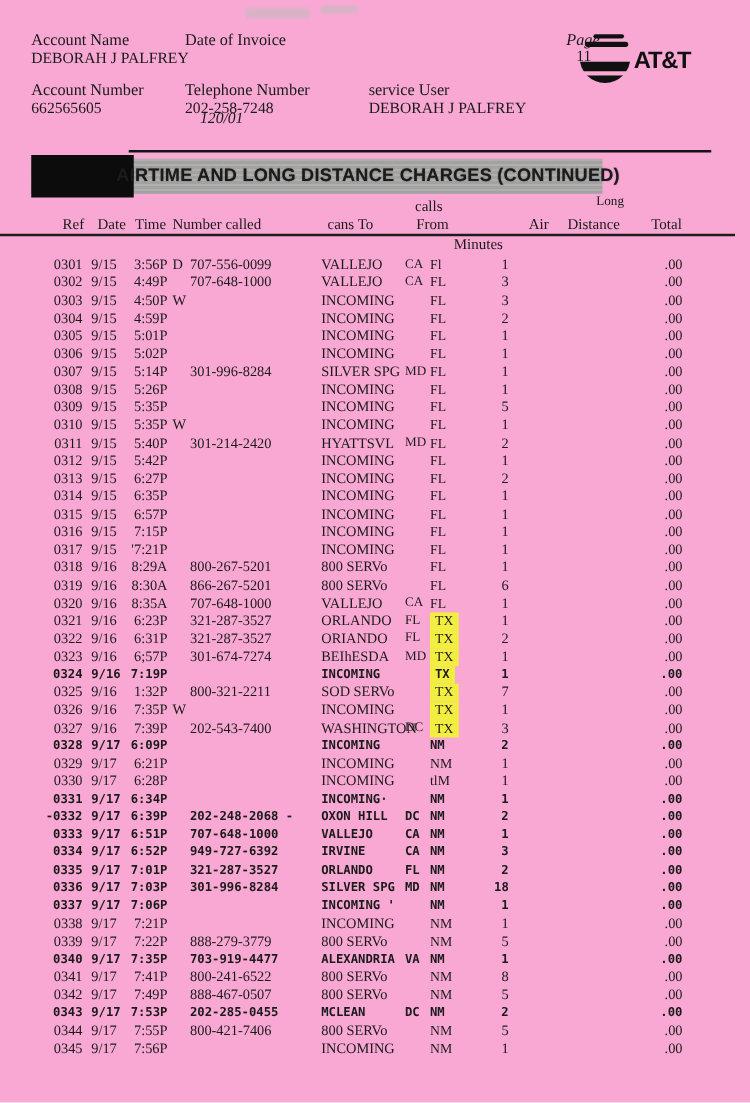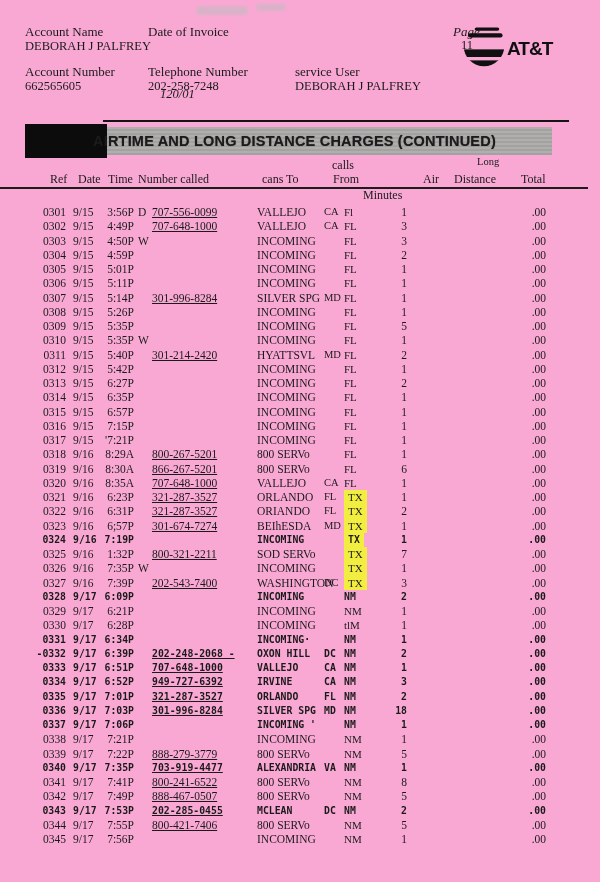--- a/index.html
+++ b/index.html
@@ -15,42 +15,42 @@
   
   .logo-globe{position:absolute;left:462px;top:24px;width:44px;height:44px;}
   .logo-word{
     position:absolute;left:507px;top:38px;
     font-family:"Liberation Sans",sans-serif;font-weight:800;font-size:19px;
     letter-spacing:-1px;color:#101010;
   }
   
   .rule-above-bar{position:absolute;left:103px;top:120px;width:466px;height:2px;background:#141414;}
   .section-bar{
-    position:absolute;left:25px;top:127px;width:527px;height:28px;
+    position:absolute;left:25px;top:127px;width:457px;height:28px;
     background:repeating-linear-gradient(0deg,#a2a2a2 0 2px,#b0afac 2px 4px);
   }
   .redaction{position:absolute;left:0px;top:-3px;width:82px;height:34px;background:#0c0c0c;}
   .section-title{
     position:absolute;left:68px;top:6px;white-space:nowrap;
     font-family:"Liberation Sans",sans-serif;font-weight:700;font-size:14.5px;
     letter-spacing:.2px;color:#1b1b1b;text-shadow:0 0 1px rgba(20,20,20,.55);
   }
   
   .th{position:absolute;font-size:12px;white-space:nowrap;}
   .header-rule{position:absolute;left:0;top:187px;width:588px;height:2px;background:#1c1c1c;}
   
   .rows{position:absolute;left:0;top:205px;width:600px;}
   .row{position:relative;height:14.25px;line-height:14.25px;font-size:11.5px;}
   .row span{position:absolute;white-space:nowrap;}
   .row.mono span{font-family:"DejaVu Sans Mono",monospace;font-size:9.8px;font-weight:700;}
   .c-ref{left:24px;width:42px;text-align:right;}
   .c-date{left:73px;}
   .c-time{left:92px;width:42px;text-align:right;}
   .c-flag{left:138px;}
-  .c-number{left:152px;text-decoration:underline;}
+  .c-number{left:152px;}
   .c-city{left:257px;}
   .c-state{left:324px;font-size:10.5px;}
   .c-from{left:344px;font-size:11px;}
   .c-from.hl{background:#f2ee41;padding:0 4px;}
   .c-minutes{left:350px;width:57px;text-align:right;}
   .c-total{left:480px;width:66px;text-align:right;}
 </style>
 </head>
 <body>
 
@@ -163,21 +163,21 @@
         <span class="c-date">9/15</span>
         <span class="c-time">5:01P</span>
         <span class="c-city">INCOMING</span>
         <span class="c-from">FL</span>
         <span class="c-minutes">1</span>
         <span class="c-total">.00</span>
       </div>
       <div class="row">
         <span class="c-ref">0306</span>
         <span class="c-date">9/15</span>
-        <span class="c-time">5:11P</span>
+        <span class="c-time">5:02P</span>
         <span class="c-city">INCOMING</span>
         <span class="c-from">FL</span>
         <span class="c-minutes">1</span>
         <span class="c-total">.00</span>
       </div>
       <div class="row">
         <span class="c-ref">0307</span>
         <span class="c-date">9/15</span>
         <span class="c-time">5:14P</span>
         <span class="c-number">301-996-8284</span>

